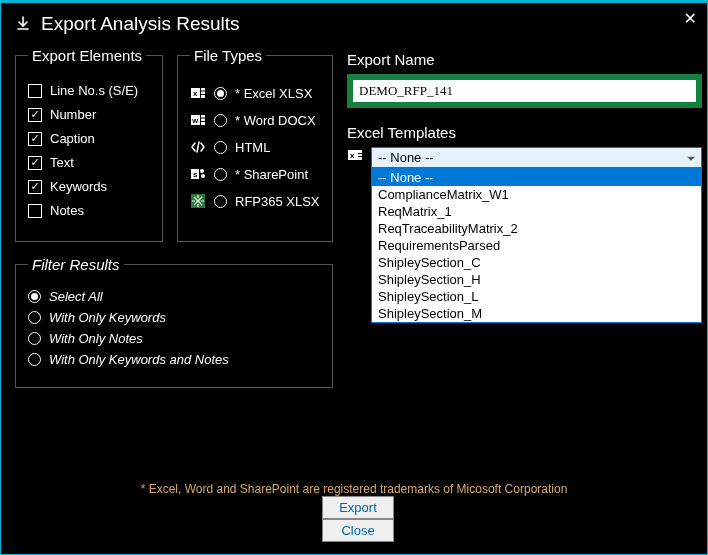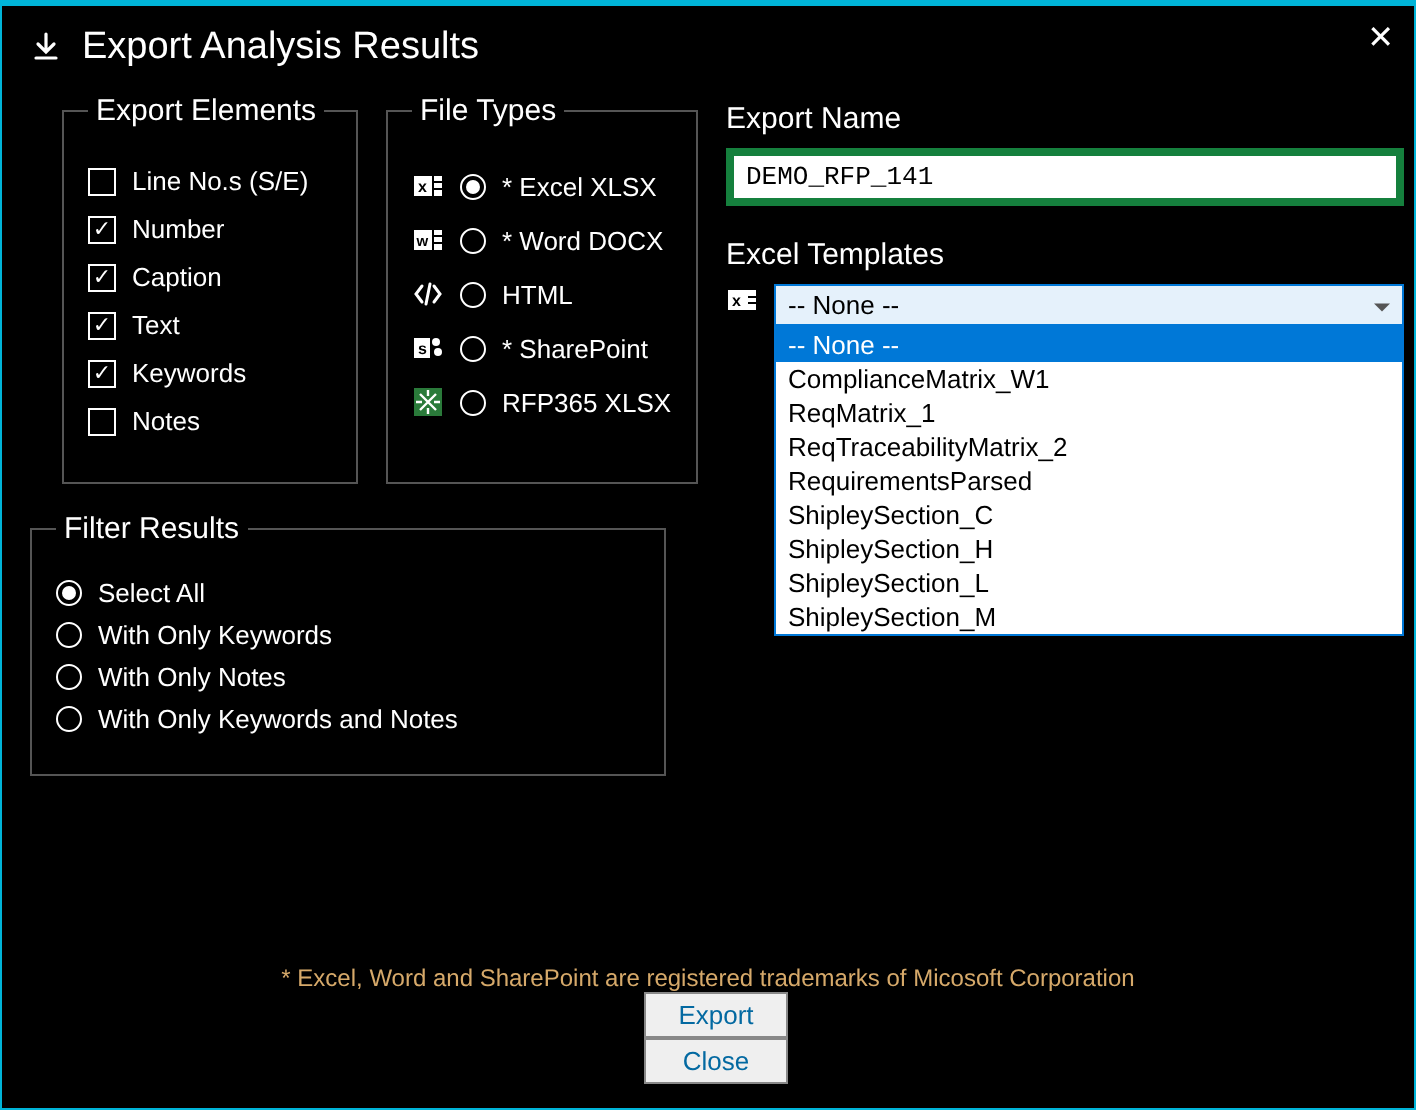--- a/index.html
+++ b/index.html
@@ -25,21 +25,20 @@
   .close-x {
     position: absolute;
     top: 6px; right: 10px;
     font-size: 16px;
     cursor: pointer;
   }
   .content {
     display: flex;
     gap: 14px;
     padding: 6px 5px 0 14px;
-    margin-left: 16px;
   }
   fieldset.panel {
     border: 1px solid #555;
     padding: 10px 12px 14px 12px;
   }
   fieldset.panel legend {
     font-size: 15px;
     padding: 0 4px;
   }
   .panel-elements { width: 148px; }
@@ -79,22 +78,22 @@
     flex: 1;
     padding-top: 4px;
   }
   .right-label { font-size: 15px; margin-bottom: 6px; }
   .export-name-input {
     width: 100%;
     font-size: 13px;
     padding: 3px 6px;
     background: #fff;
     color: #000;
-    border: 4px solid #15803d;
-    font-family: Liberation Mono, monospace;
+    border: 6px solid #15803d;
+    font-family: Liberation Serif, serif;
   }
   .templates-block { margin-top: 16px; }
   .template-row { display: flex; align-items: flex-start; gap: 8px; }
   .dropdown {
     position: relative;
     flex: 1;
   }
   .dropdown-sel {
     background: #e5f1fb;
     border: 1px solid #0078d7;
@@ -126,20 +125,21 @@
     font-size: 13px;
     cursor: pointer;
   }
   .dropdown-list .opt.highlight {
     background: #0078d7;
     color: #fff;
   }
   .filter-panel {
     margin: 14px;
     width: 318px;
+    font-style: italic;
   }
   .filter-panel .radiorow { margin: 6px 0; }
   .footer {
     position: absolute;
     left: 14px; right: 14px; bottom: 12px;
     display: flex;
     align-items: center;
     flex-direction: column;
   }
   .footnote {

